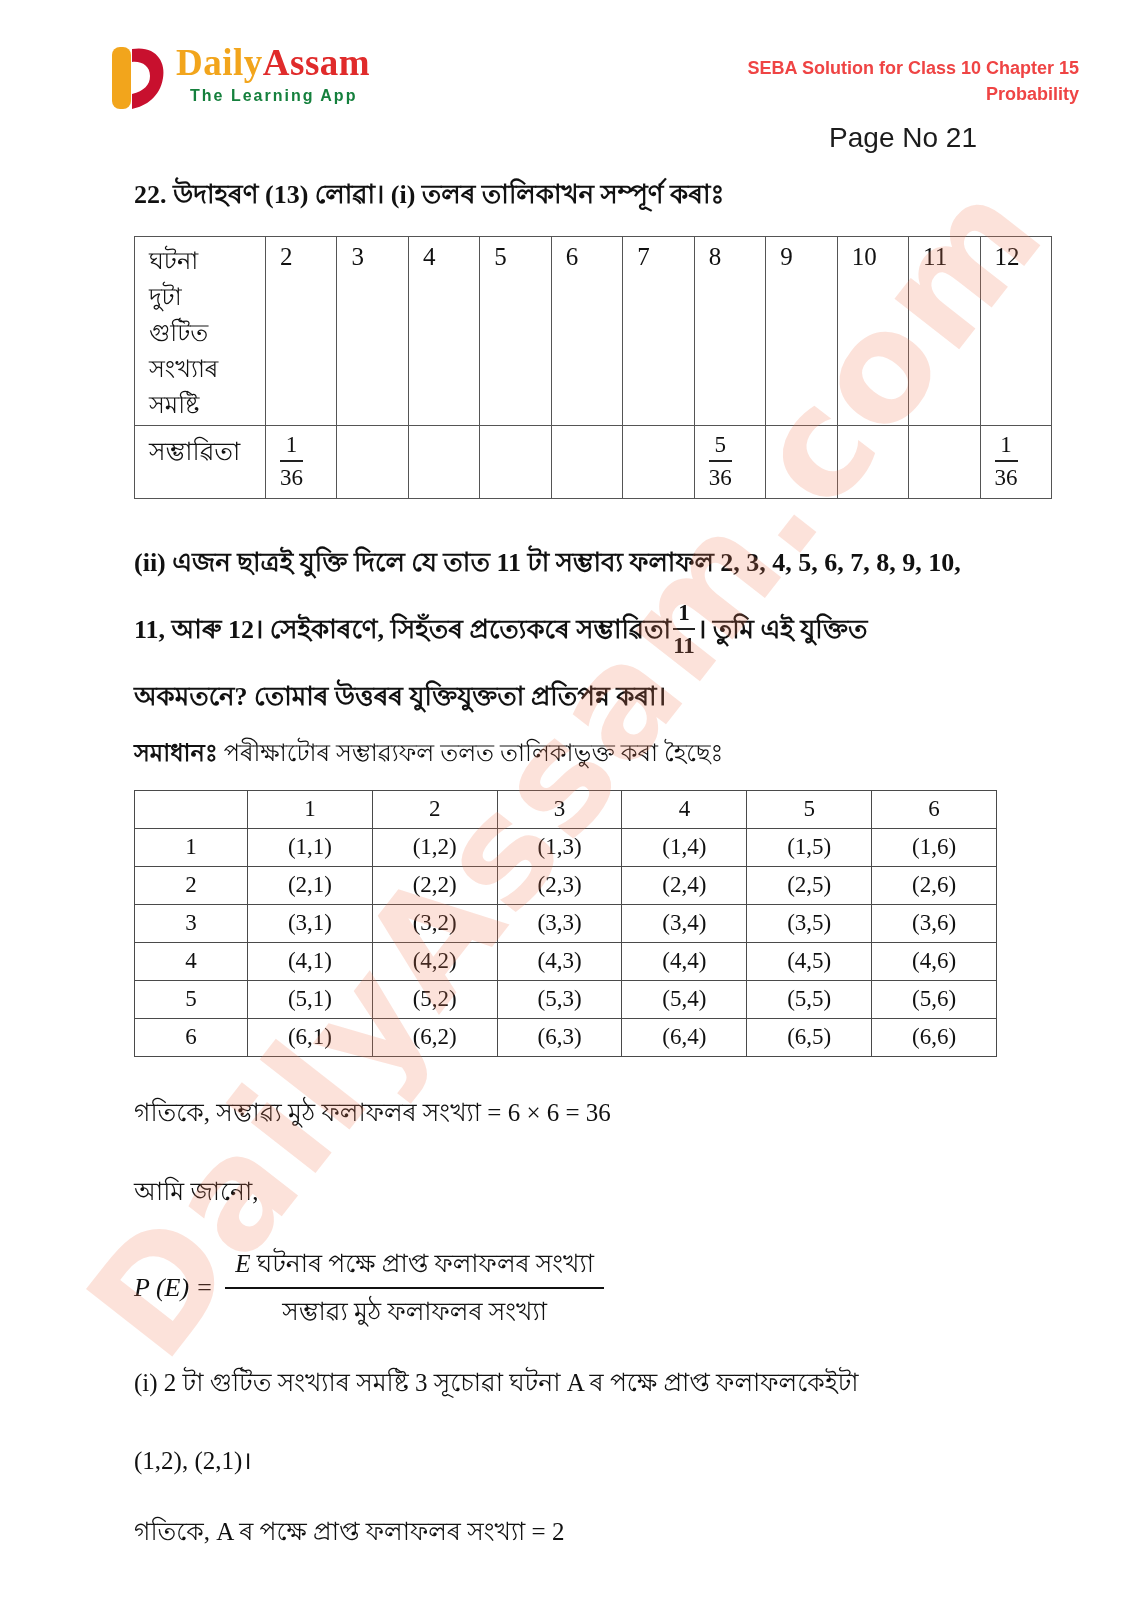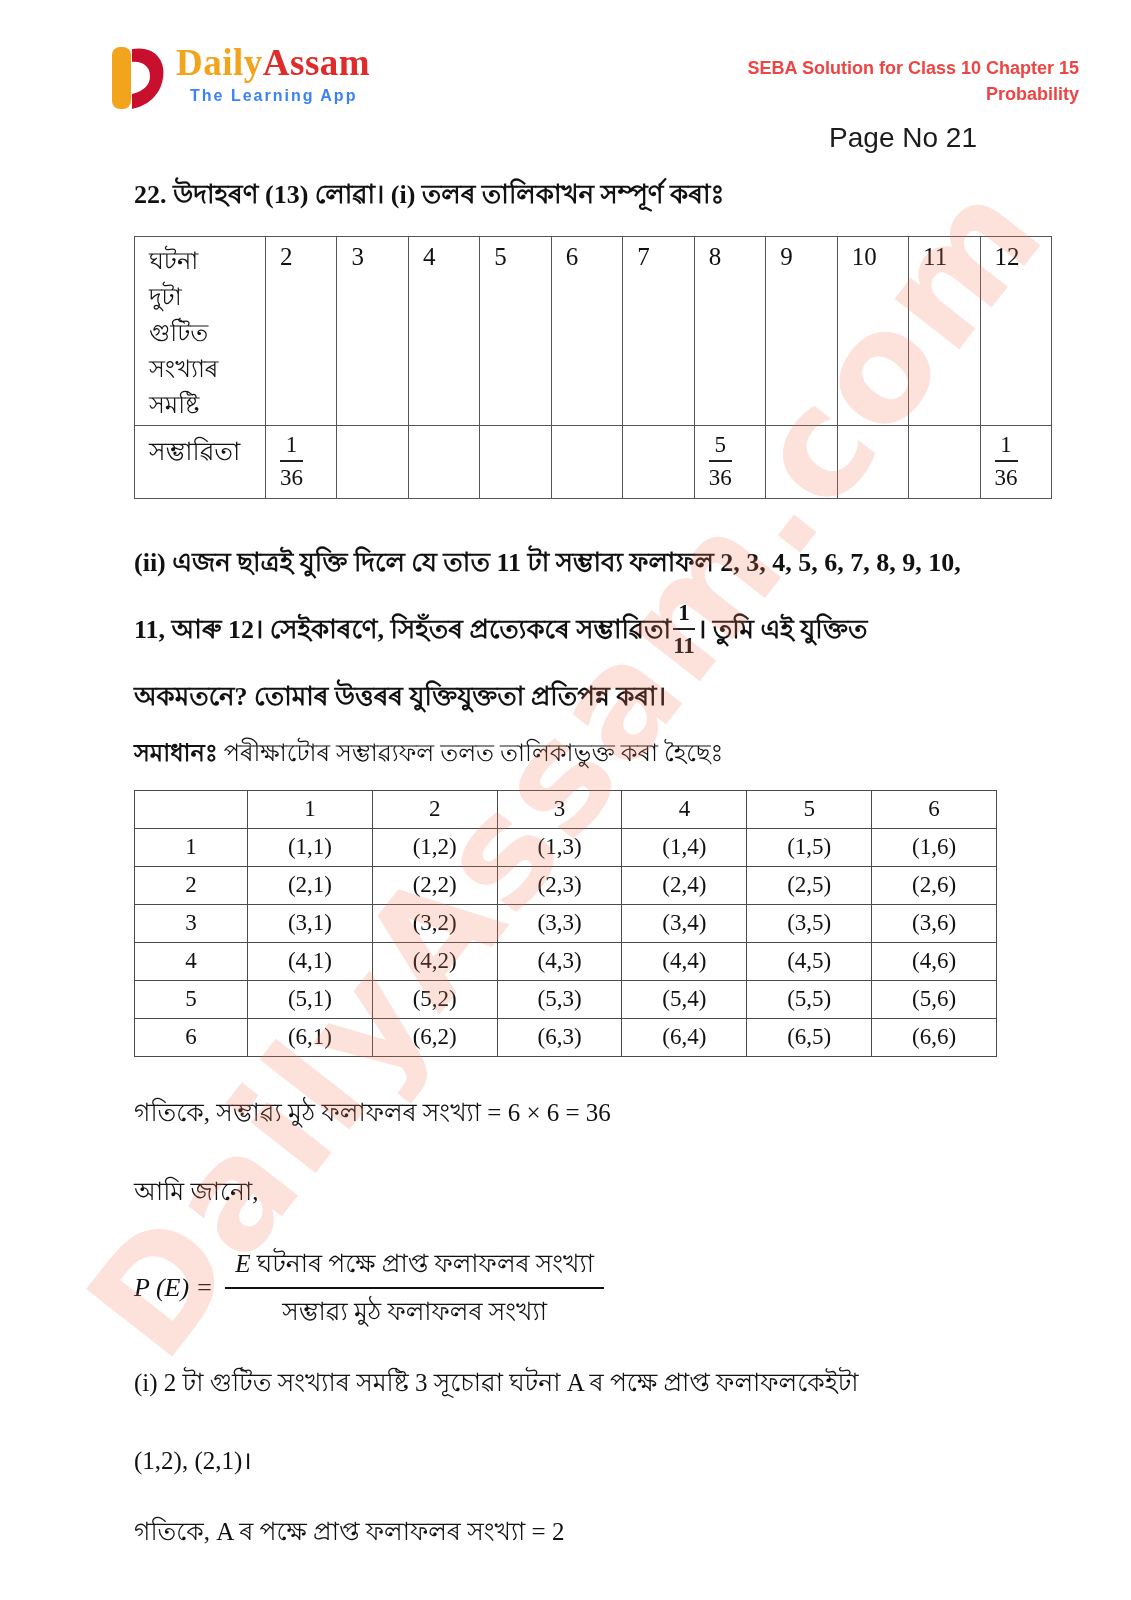--- a/index.html
+++ b/index.html
@@ -20,21 +20,21 @@
   
   .header{display:flex;justify-content:space-between;align-items:center;
     padding:44px 52px 0 112px;position:relative;z-index:2;}
   .logo{display:flex;align-items:flex-start;gap:8px;}
   .logo-mark{position:relative;width:56px;height:68px;flex:0 0 auto;}
   .logo-bar{position:absolute;left:0;top:3px;width:19px;height:62px;background:#F2A51C;border-radius:8px;}
   .logo-text .brand{font-size:37px;font-weight:bold;line-height:1;letter-spacing:0.5px;}
   .brand .b1{color:#F2A51C;}
   .brand .b2{color:#E02B2B;}
   .logo-text .tagline{font-family:"Liberation Sans","DejaVu Sans",sans-serif;
-    font-weight:bold;color:#3b82f6;font-size:16px;letter-spacing:2px;margin-top:6px;padding-left:14px;}
+    font-weight:bold;color:#15803d;font-size:16px;letter-spacing:2px;margin-top:6px;padding-left:14px;}
   .doc-title{text-align:right;font-family:"Liberation Sans","DejaVu Sans",sans-serif;
     font-size:18px;font-weight:bold;color:#ef4444;line-height:1.45;padding-top:6px;}
   .page-no{position:relative;z-index:2;text-align:right;padding-right:154px;margin-top:10px;
     font-family:"Liberation Sans","DejaVu Sans",sans-serif;font-size:28px;color:#1C1C1C;}
   
   .content{position:relative;z-index:2;padding:0 134px;}
   .q-line{font-size:26px;font-weight:bold;margin-top:20px;}
   
   table.t1{border-collapse:collapse;table-layout:fixed;width:918px;margin-top:18px;}
   .t1 td{border:1px solid #555;vertical-align:top;font-size:25px;padding:6px 2px 2px 14px;overflow:hidden;}

